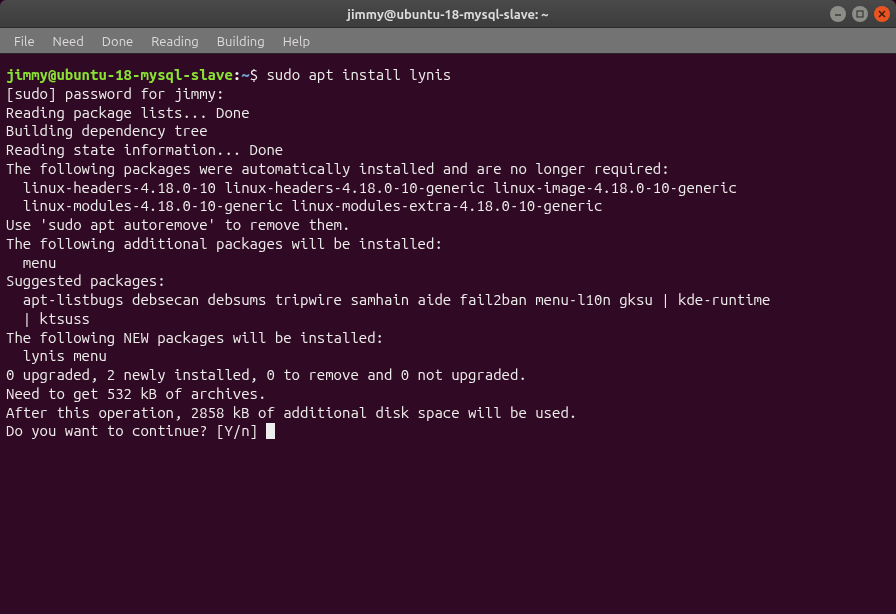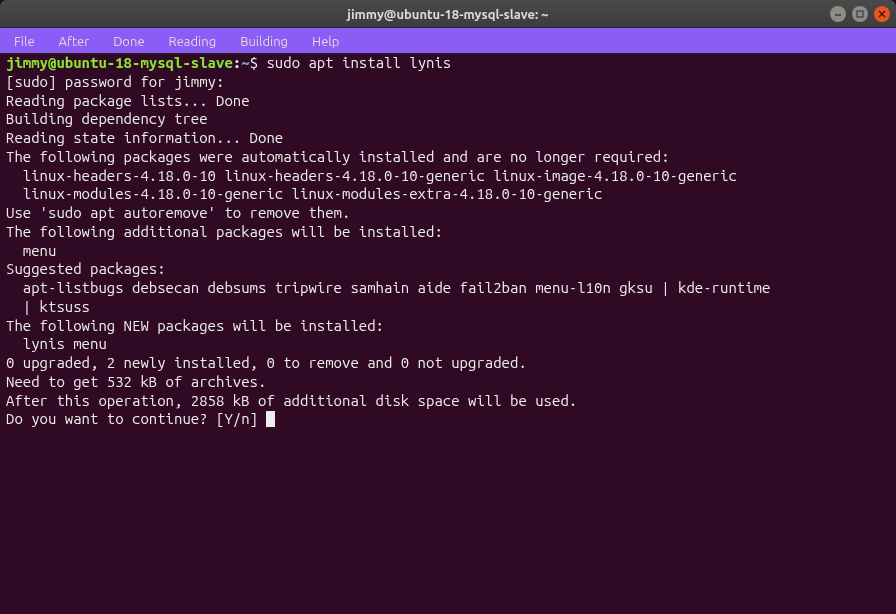--- a/index.html
+++ b/index.html
@@ -54,38 +54,38 @@
       justify-content: center;
       font-size: 10px;
       color: #3a3a3a;
       cursor: pointer;
     }
     .wc-min { background: #8d8d88; }
     .wc-max { background: #8d8d88; }
     .wc-close { background: #e95420; }
     .menubar {
       height: 26px;
-      background: #8b5cf6;
+      background: #737373;
       display: flex;
       align-items: center;
       padding: 0 6px;
-      gap: 8px;
+      gap: 2px;
       border-bottom: 1px solid #2a2625;
     }
     .menu-item {
       color: #dedbda;
       font-family: "Ubuntu", sans-serif;
       font-size: 13px;
       padding: 3px 8px;
       cursor: pointer;
     }
     .terminal {
       flex: 1;
       background: #300a24;
-      padding: 0 6px;
+      padding: 12px 6px;
       font-size: 15px;
       line-height: 1.25;
       color: #eeeeec;
       font-family: "Ubuntu Mono", "DejaVu Sans Mono", monospace;
       overflow: hidden;
       white-space: pre-wrap;
     }
     .prompt-user {
       color: #8ae234;
       font-weight: bold;
@@ -136,21 +136,21 @@
         <svg width="8" height="8" viewBox="0 0 8 8">
             <line x1="1" y1="1" x2="7" y2="7" stroke="#3a1a0a" stroke-width="1.5"></line>
             <line x1="7" y1="1" x2="1" y2="7" stroke="#3a1a0a" stroke-width="1.5"></line>
           </svg>
       </div>
     </div>
   </div>
 
   <div class="menubar">
     <span class="menu-item">File</span>
-    <span class="menu-item">After</span>
+    <span class="menu-item">Need</span>
     <span class="menu-item">Done</span>
     <span class="menu-item">Reading</span>
     <span class="menu-item">Building</span>
     <span class="menu-item">Help</span>
   </div>
 
   <div class="terminal"><span class="line"><span class="prompt-user">jimmy@ubuntu-18-mysql-slave</span><span class="prompt-colon">:</span><span class="prompt-path">~</span><span class="prompt-dollar">$</span> <span class="cmd">sudo apt install lynis</span></span><span class="line">[sudo] password for jimmy:</span><span class="line">Reading package lists... Done</span><span class="line">Building dependency tree</span><span class="line">Reading state information... Done</span><span class="line">The following packages were automatically installed and are no longer required:</span><span class="line">  linux-headers-4.18.0-10 linux-headers-4.18.0-10-generic linux-image-4.18.0-10-generic</span><span class="line">  linux-modules-4.18.0-10-generic linux-modules-extra-4.18.0-10-generic</span><span class="line">Use 'sudo apt autoremove' to remove them.</span><span class="line">The following additional packages will be installed:</span><span class="line">  menu</span><span class="line">Suggested packages:</span><span class="line">  apt-listbugs debsecan debsums tripwire samhain aide fail2ban menu-l10n gksu | kde-runtime</span><span class="line">  | ktsuss</span><span class="line">The following NEW packages will be installed:</span><span class="line">  lynis menu</span><span class="line">0 upgraded, 2 newly installed, 0 to remove and 0 not upgraded.</span><span class="line">Need to get 532 kB of archives.</span><span class="line">After this operation, 2858 kB of additional disk space will be used.</span><span class="line"><span>Do you want to continue? [Y/n] </span><span class="cursor"></span></span></div>
 </div>
 
 </body></html>

